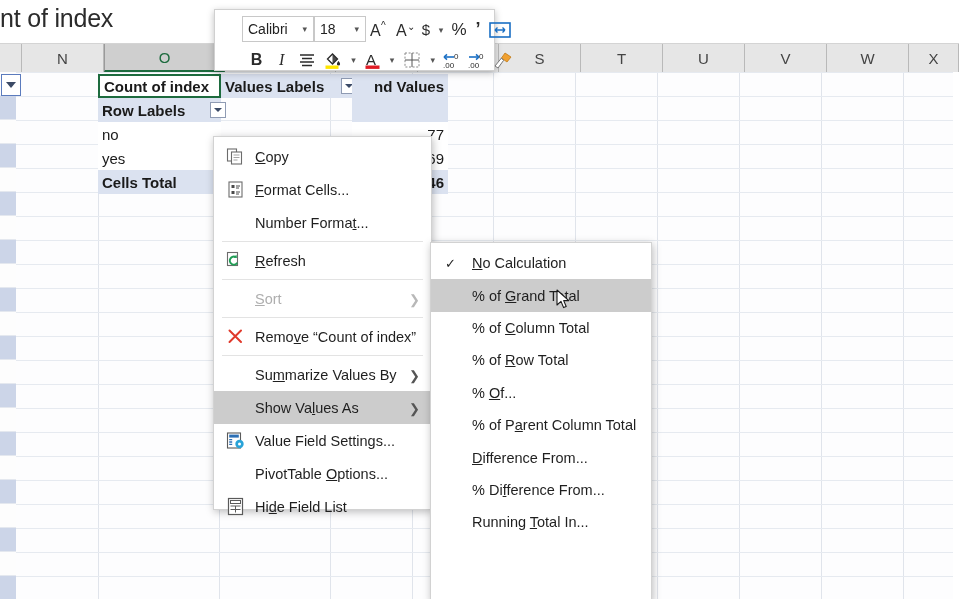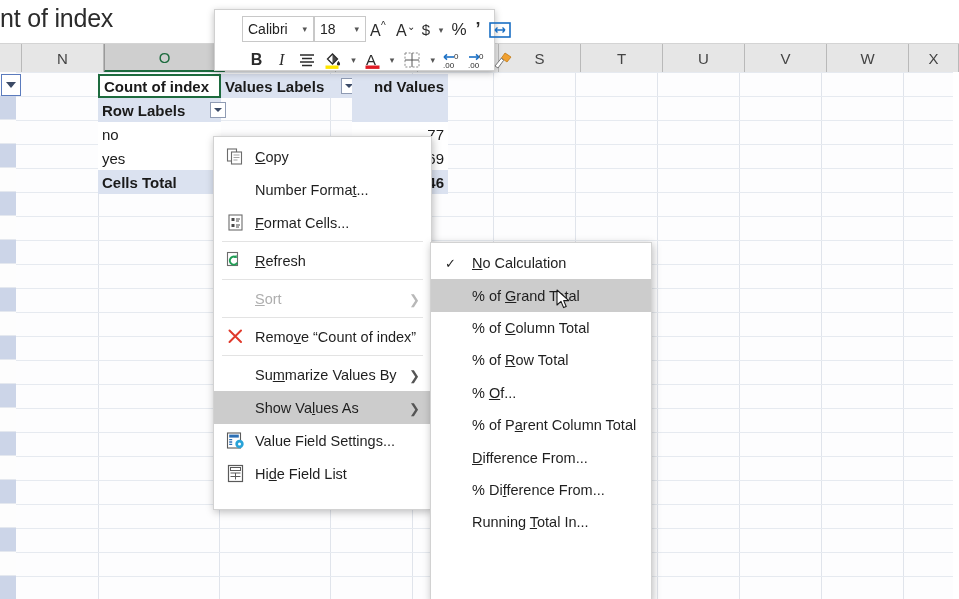--- a/index.html
+++ b/index.html
@@ -474,32 +474,32 @@
     <div id="ctx-items">
         <div class="ctx-item">
           <span class="ic"><svg width="19" height="19" viewBox="0 0 19 19">
               <rect x="1.5" y="2" width="9" height="12" fill="#fff" stroke="#6c6c6c" stroke-width="1.1"></rect>
               <rect x="5.5" y="5" width="10" height="12" fill="#fff" stroke="#6c6c6c" stroke-width="1.1"></rect>
               <path d="M7.5 8h6M7.5 10.5h6M7.5 13h4" stroke="#9a9a9a" stroke-width="0.9"></path>
             </svg></span>
           <span><span class="u">C</span>opy</span>
         </div>
         <div class="ctx-item">
-          <span>Number Forma<span class="u">t</span>...</span>
-        </div>
-        <div class="ctx-item">
           <span class="ic"><svg width="19" height="19" viewBox="0 0 19 19">
               <rect x="3" y="2" width="13" height="15" fill="#fff" stroke="#6c6c6c" stroke-width="1.1"></rect>
               <rect x="5.5" y="5" width="3" height="3" fill="#4a4a4a"></rect>
               <path d="M10 6h4M10 8h3" stroke="#4a4a4a" stroke-width="1"></path>
               <rect x="5.5" y="11" width="3" height="3" fill="#4a4a4a"></rect>
               <path d="M10 12h4M10 14h3" stroke="#4a4a4a" stroke-width="1"></path>
             </svg></span>
           <span><span class="u">F</span>ormat Cells...</span>
         </div>
+        <div class="ctx-item">
+          <span>Number Forma<span class="u">t</span>...</span>
+        </div>
         <div class="ctx-sep"></div>
         <div class="ctx-item">
           <span class="ic"><svg width="19" height="19" viewBox="0 0 19 19">
               <rect x="1.5" y="1.5" width="10" height="13" fill="#fff" stroke="#6c6c6c" stroke-width="1.1"></rect>
               <path d="M11.2 11.8a4 4 0 1 1-1.3-5.6" fill="none" stroke="#1f9d55" stroke-width="2"></path>
               <path d="M10.4 3.8 L11 7.1 L7.6 6.5 Z" fill="#1f9d55"></path>
             </svg></span>
           <span><span class="u">R</span>efresh</span>
         </div>
         <div class="ctx-sep"></div>
@@ -527,20 +527,23 @@
           <span class="ic"><svg width="19" height="19" viewBox="0 0 19 19">
               <rect x="1.5" y="2" width="13" height="15" fill="#fff" stroke="#5a5a5a" stroke-width="1.1"></rect>
               <rect x="3.2" y="3.6" width="9.6" height="3" fill="#2c6fb5"></rect>
               <path d="M3.2 8.6h3M3.2 11h3M3.2 13.4h3" stroke="#2c6fb5" stroke-width="1.4"></path>
               <circle cx="13.5" cy="13" r="4.2" fill="#29a3d8"></circle>
               <circle cx="13.5" cy="13" r="1.5" fill="#fff"></circle>
             </svg></span>
           <span>Value Field Settin<span class="u">g</span>s...</span>
         </div>
         <div class="ctx-item">
+          <span>PivotTable <span class="u">O</span>ptions...</span>
+        </div>
+        <div class="ctx-item">
           <span class="ic"><svg width="19" height="19" viewBox="0 0 19 19">
               <rect x="2.5" y="1.5" width="14" height="16" fill="#fff" stroke="#5a5a5a" stroke-width="1.2"></rect>
               <rect x="4.5" y="3.5" width="10" height="3" fill="none" stroke="#5a5a5a" stroke-width="1"></rect>
               <path d="M4.5 9h10M4.5 12.5h10M9.5 9v6.5" stroke="#5a5a5a" stroke-width="1"></path>
             </svg></span>
           <span>Hi<span class="u">d</span>e Field List</span>
         </div>
       </div>
   </div>
 

